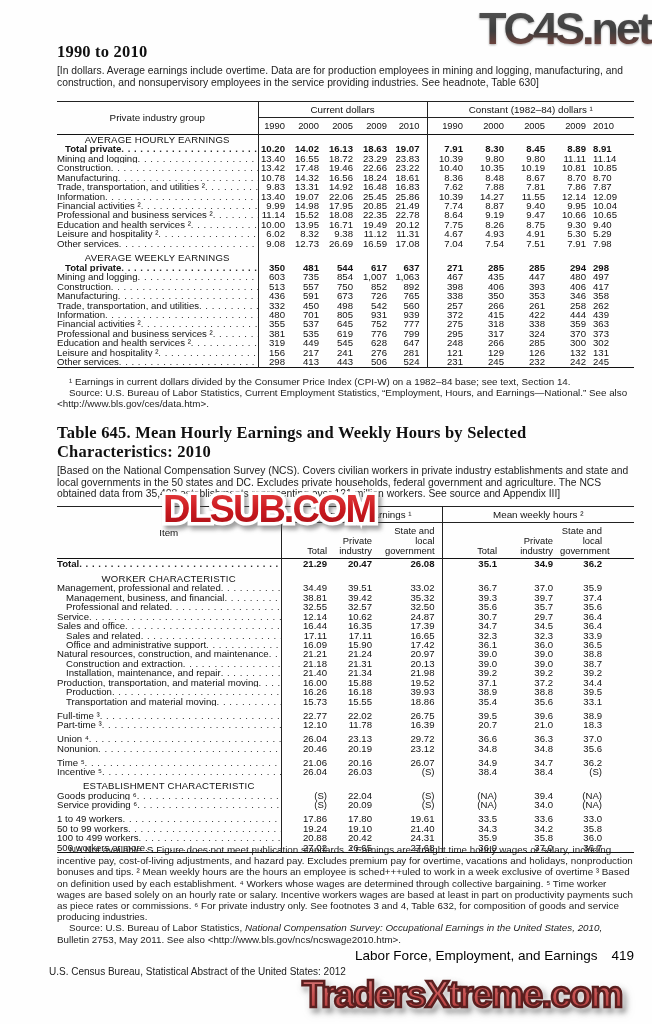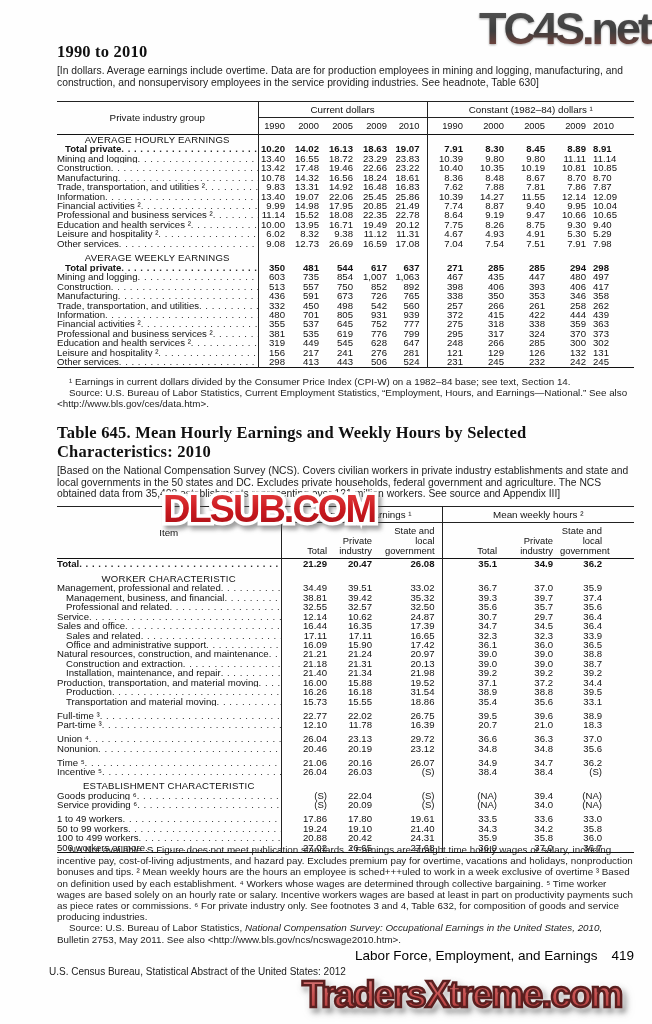--- a/index.html
+++ b/index.html
@@ -776,21 +776,21 @@
       </tr>
       <tr class="">
         <td class="stub ind">
           <span class="stubflex">
             <span class="lab">Production</span>
             <span class="dots"></span>
           </span>
         </td>
         <td class="num v1">16.26</td>
         <td class="num">16.18</td>
-        <td class="num">31.54</td>
+        <td class="num">39.93</td>
         <td class="num v1">38.9</td>
         <td class="num">38.8</td>
         <td class="num last">39.5</td>
       </tr>
       <tr class="">
         <td class="stub ind">
           <span class="stubflex">
             <span class="lab">Transportation and material moving</span>
             <span class="dots"></span>
           </span>

